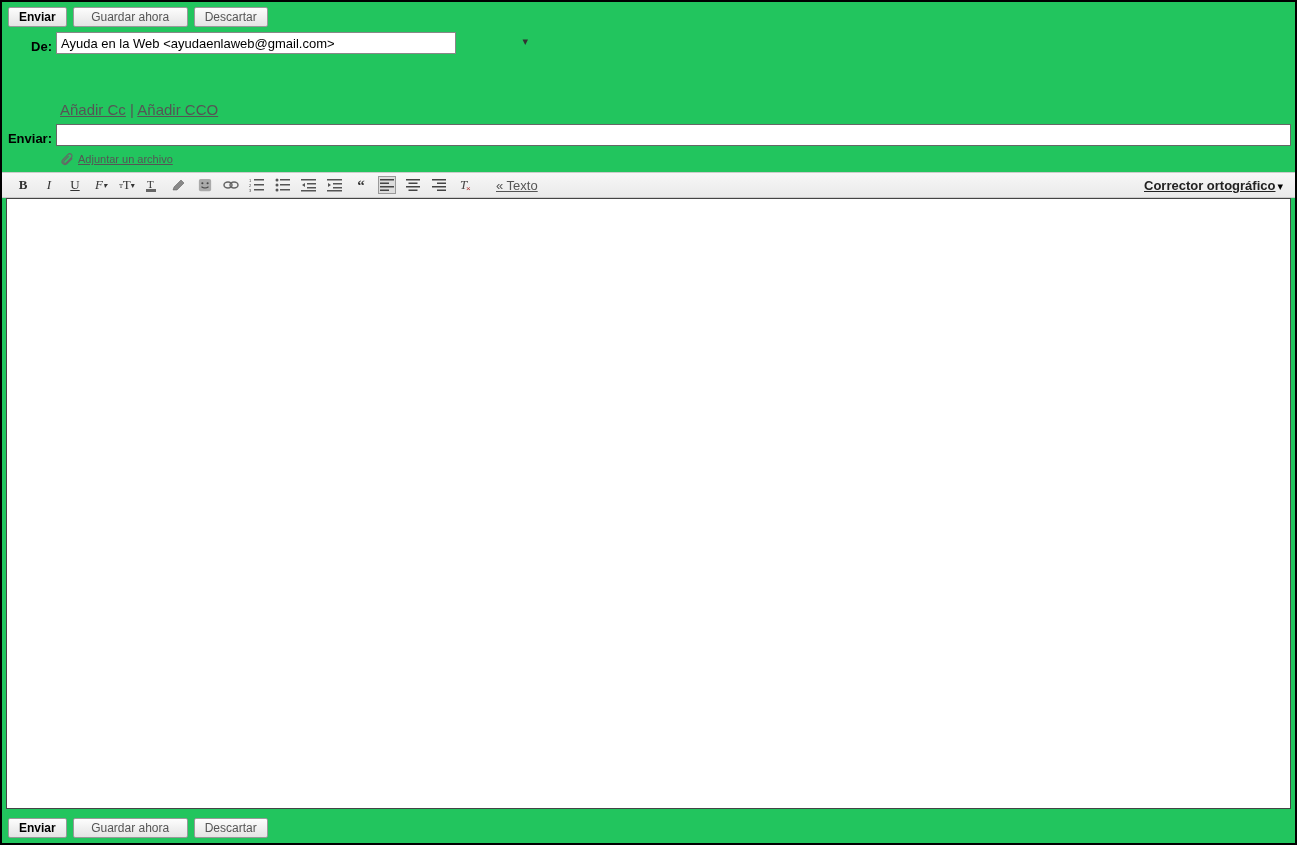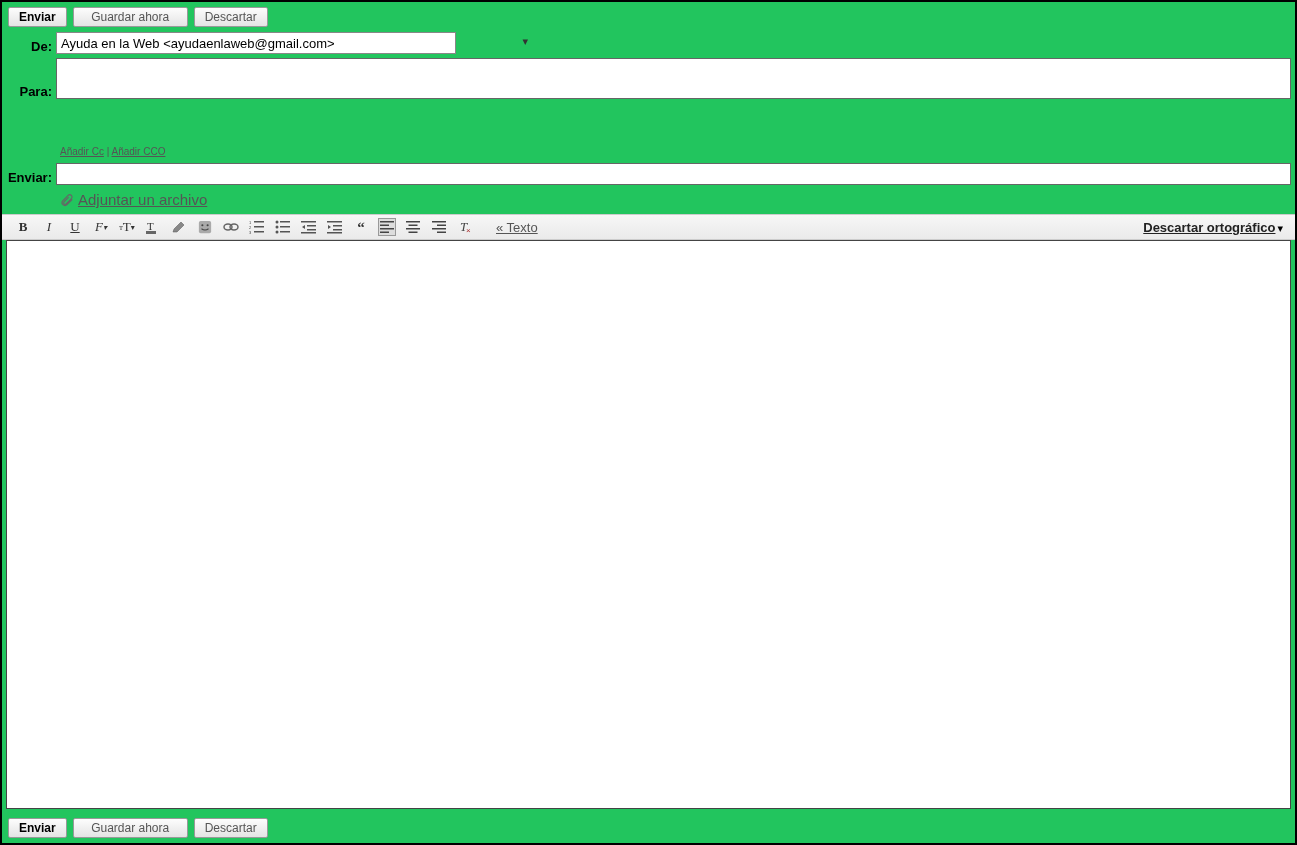--- a/index.html
+++ b/index.html
@@ -82,40 +82,40 @@
   flex: 1;
   height: 41px;
   border: 1px solid #666;
   background: #fff;
   padding: 4px;
   font-size: 13px;
   resize: none;
 }
 .cc-row {
   padding: 3px 0 6px 54px;
-  font-size: 10px;
+  font-size: 15px;
   margin-top: 44px;
 }
 .cc-row a {
   color: #555;
   text-decoration: underline;
   cursor: pointer;
 }
 .cc-sep { color: #555; }
 .subject-input {
   flex: 1;
   height: 22px;
   border: 1px solid #666;
   background: #fff;
   padding: 2px 4px;
   font-size: 13px;
 }
 .attach-row {
   padding: 4px 0 6px 54px;
-  font-size: 15px;
+  font-size: 11px;
   display: flex;
   align-items: center;
   gap: 4px;
 }
 .attach-row a {
   color: #555;
   text-decoration: underline;
   cursor: pointer;
 }
 .clip-icon {
@@ -185,24 +185,20 @@
 
   <div class="header-fields">
 
     <div class="field-row">
       <div class="field-label">De:</div>
       <div class="from-select-wrap">
         <input class="from-select" readonly="" value="Ayuda en la Web &lt;ayudaenlaweb@gmail.com&gt;" style="">
       </div>
     </div>
 
-    <div class="field-row" style="margin-top:4px;">
-      <div class="field-label">Para:</div>
-      <textarea class="to-input" style=""></textarea>
-    </div>
 
     <div class="cc-row">
       <a>Añadir Cc</a>
       <span class="cc-sep"> | </span>
       <a>Añadir CCO</a>
     </div>
 
     <div class="field-row">
       <div class="field-label" style="width:50px;">Enviar:</div>
       <input class="subject-input" value="" style="">
@@ -315,21 +311,21 @@
     </span>
     <span class="tbtn">
       <svg width="16" height="14" viewBox="0 0 16 14">
           <text x="3" y="11" font-size="13" font-style="italic" font-family="serif" fill="#444">T</text>
           <text x="9" y="13" font-size="8" fill="#a33">×</text>
         </svg>
     </span>
     <a class="plain-link">«  Texto</a>
     <div class="toolbar-spacer"></div>
     <span>
-      <span class="spell-link">Descartar ortográfico</span><span class="spell-caret">▾</span>
+      <span class="spell-link">Corrector ortográfico</span><span class="spell-caret">▾</span>
     </span>
   </div>
 
   <div class="editor" contenteditable="true" style=""></div>
 
   <div class="button-row">
     <button class="btn btn-primary">Enviar</button>
     <button class="btn" style="width:115px;">Guardar ahora</button>
     <button class="btn">Descartar</button>
   </div>

